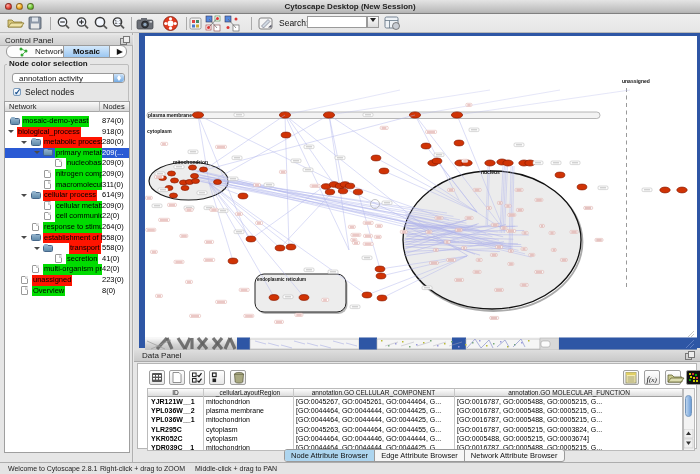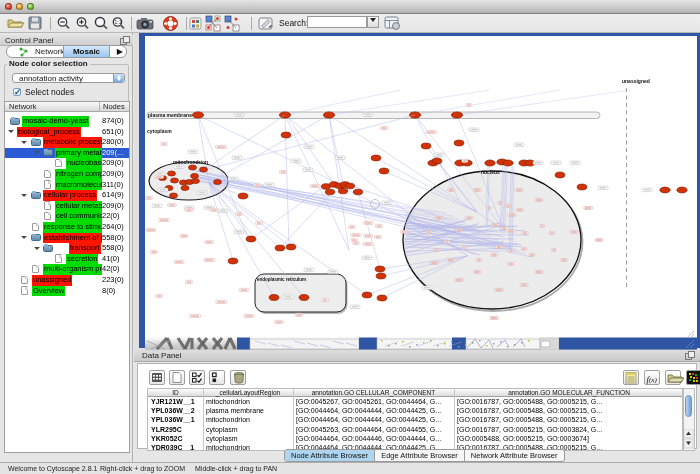--- a/index.html
+++ b/index.html
@@ -105,20 +105,21 @@
   font-size:7px; color:#222; }
 #statusbar span { position:absolute; top:2px; }
 </style>
 </head>
 <body>
 
 <div class="abs" id="titlebar">
   <div class="tl" style="left:5px;background:radial-gradient(circle at 35% 30%,#ffb0a8,#e8453a 55%,#a82418);"></div>
   <div class="tl" style="left:16px;background:radial-gradient(circle at 35% 30%,#ffeeb0,#f0ad26 55%,#b87d12);"></div>
   <div class="tl" style="left:27px;background:radial-gradient(circle at 35% 30%,#d4f5b0,#72c93a 55%,#49941f);"></div>
+  <div id="title-text">Cytoscape Desktop (New Session)</div>
 </div>
 
 <div class="abs" id="toolbar">
   <svg width="700" height="19" style="position:absolute;left:0;top:0">
 
     <g transform="translate(8,3)">
       <path d="M0 10 L0 3 L4 3 L6 5 L14 5 L14 10 Z" fill="#d9c87e" stroke="#8a7a30" stroke-width="0.8"></path>
       <path d="M0 10 L3 6 L16 6 L13 10 Z" fill="#efe3a8" stroke="#8a7a30" stroke-width="0.8"></path>
     </g>
 
@@ -252,21 +253,21 @@
     <div id="tree-rows">
         <div class="trow" style="top:14.0px">
           <span class="fold" style="left:5px"></span>
           <span class="lbl g" style="left:17px;max-width:80px">mosaic-demo-yeast</span>
           <span class="num" style="">874(0)</span>
         </div>
         <div class="trow" style="top:24.6px">
           <span class="tri" style="left:3px"></span>
           <span class="fold" style="left:15px"></span>
           <span class="lbl r" style="left:12px;max-width:70px">biological_process</span>
-          <span class="num" style="">651(0)</span>
+          <span class="num" style="">918(0)</span>
         </div>
         <div class="trow" style="top:35.2px">
           <span class="tri" style="left:16px"></span>
           <span class="fold" style="left:26px"></span>
           <span class="lbl r" style="left:38px;max-width:59px">metabolic process</span>
           <span class="num" style="">280(0)</span>
         </div>
         <div class="trow selrow" style="top:45.8px">
           <span class="tri" style="left:29px"></span>
           <span class="fold" style="left:38px"></span>

